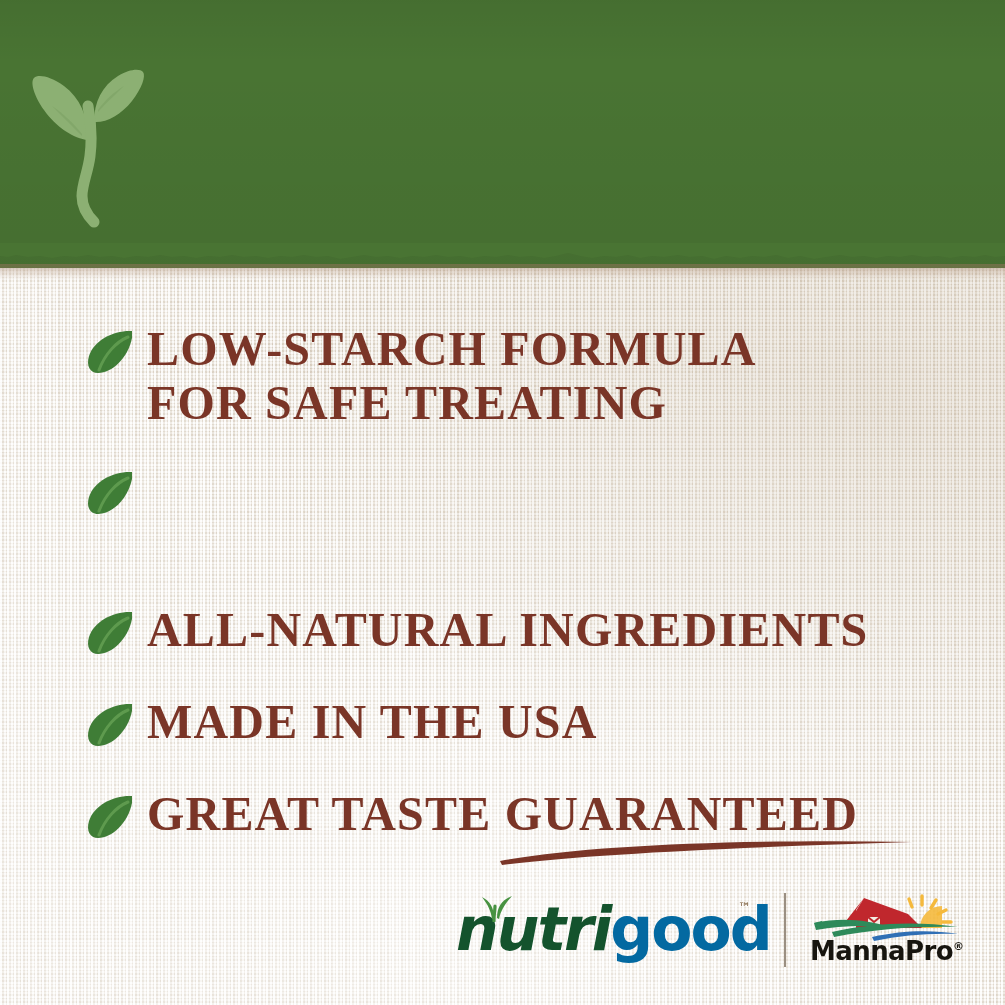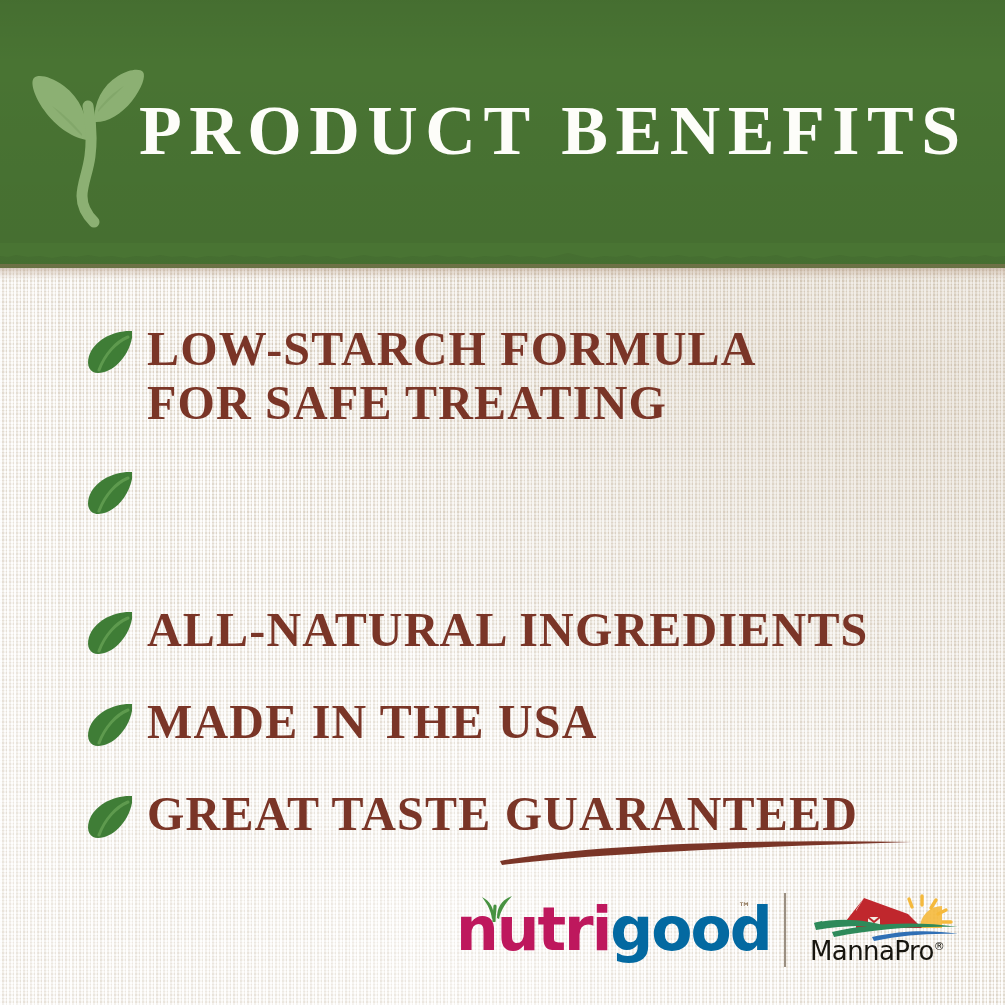--- a/index.html
+++ b/index.html
@@ -181,21 +181,21 @@
   .ng-word {
     position: absolute;
     left: 4px;
     top: 2px;
     font-family: "DejaVu Sans", sans-serif;
     font-weight: bold;
     font-size: 60px;
     line-height: 70px;
     letter-spacing: -2px;
   }
-  .ng-nutri { color: #be185d; }
+  .ng-nutri { color: #14532d; font-style: italic; }
   .ng-good  { color: #0369a1; }
   .ng-tm {
     position: absolute;
     left: 286px;
     top: 8px;
     font-family: "DejaVu Sans", sans-serif;
     font-size: 13px;
     color: #7b5c3a;
   }
   .ng-sprout {
@@ -224,23 +224,23 @@
     left: 2px;
     top: -2px;
     width: 148px;
     height: 52px;
   }
   .mp-word {
     position: absolute;
     left: 0;
     top: 44px;
     width: 150px;
-    text-align: left;
+    text-align: center;
     font-family: "DejaVu Sans", sans-serif;
-    font-weight: normal;
+    font-weight: bold;
     font-size: 26px;
     letter-spacing: -0.6px;
     color: #17150f;
     white-space: nowrap;
   }
   .mp-reg {
     font-size: 11px;
     vertical-align: super;
   }
 </style>
@@ -260,21 +260,20 @@
         <path d="M60 96 C60 72 52 54 36 42 C22 32 10 30 6 34 C2 38 6 52 16 66 C28 83 46 95 60 96 Z"></path>
         <path d="M66 78 C66 58 74 42 90 32 C101 25 112 24 115 28 C118 32 114 44 104 57 C93 71 78 79 66 78 Z"></path>
       </g>
       <path d="M60 62 C63 78 64 96 62 112 C60 128 54 140 54 152 C54 164 60 172 66 178" stroke="#8cb073" stroke-width="11" fill="none" stroke-linecap="round"></path>
       <g fill="#7ba063" opacity="0.55">
         <path d="M54 90 C46 80 36 70 24 62 C36 74 46 84 54 92 Z"></path>
         <path d="M70 66 C77 56 86 48 96 42 C86 52 77 60 70 68 Z"></path>
       </g>
     </svg>
 
-    <div class="header-title">PRODUCT BENEFITS</div>
 
     <svg class="header-tear" viewBox="0 0 1005 26" preserveAspectRatio="none">
       <path fill="#497433" d="M0,0 H1005 V13 L995,14 L985,12 L975,14 L962,13 L950,15 L938,13 L925,14 L912,12 L900,14 L888,13 L876,15 L864,13 L852,14 L840,12 L826,14 L814,16 L800,13 L788,15 L776,12 L764,14 L752,13 L740,15 L726,13 L714,16 L702,13 L690,14 L678,12 L664,14 L652,13 L640,15 L628,12 L616,14 L604,13 L592,15 L580,13 L568,10 L556,13 L544,15 L532,13 L520,14 L508,12 L496,14 L484,13 L472,15 L460,13 L448,14 L436,12 L424,14 L412,13 L400,15 L388,13 L376,14 L364,12 L352,14 L340,16 L328,13 L316,14 L304,12 L292,14 L280,13 L268,15 L256,13 L244,14 L232,12 L220,14 L208,13 L196,15 L184,13 L172,14 L160,12 L148,14 L136,13 L124,15 L112,13 L100,14 L88,12 L76,14 L64,13 L52,15 L40,13 L28,14 L16,12 L8,14 L0,13 Z"></path>
     </svg>
     <div class="tear-shadow"></div>
   </div>
 
   <div class="benefits">
 
     <div class="benefit-row" style="top:22px">

